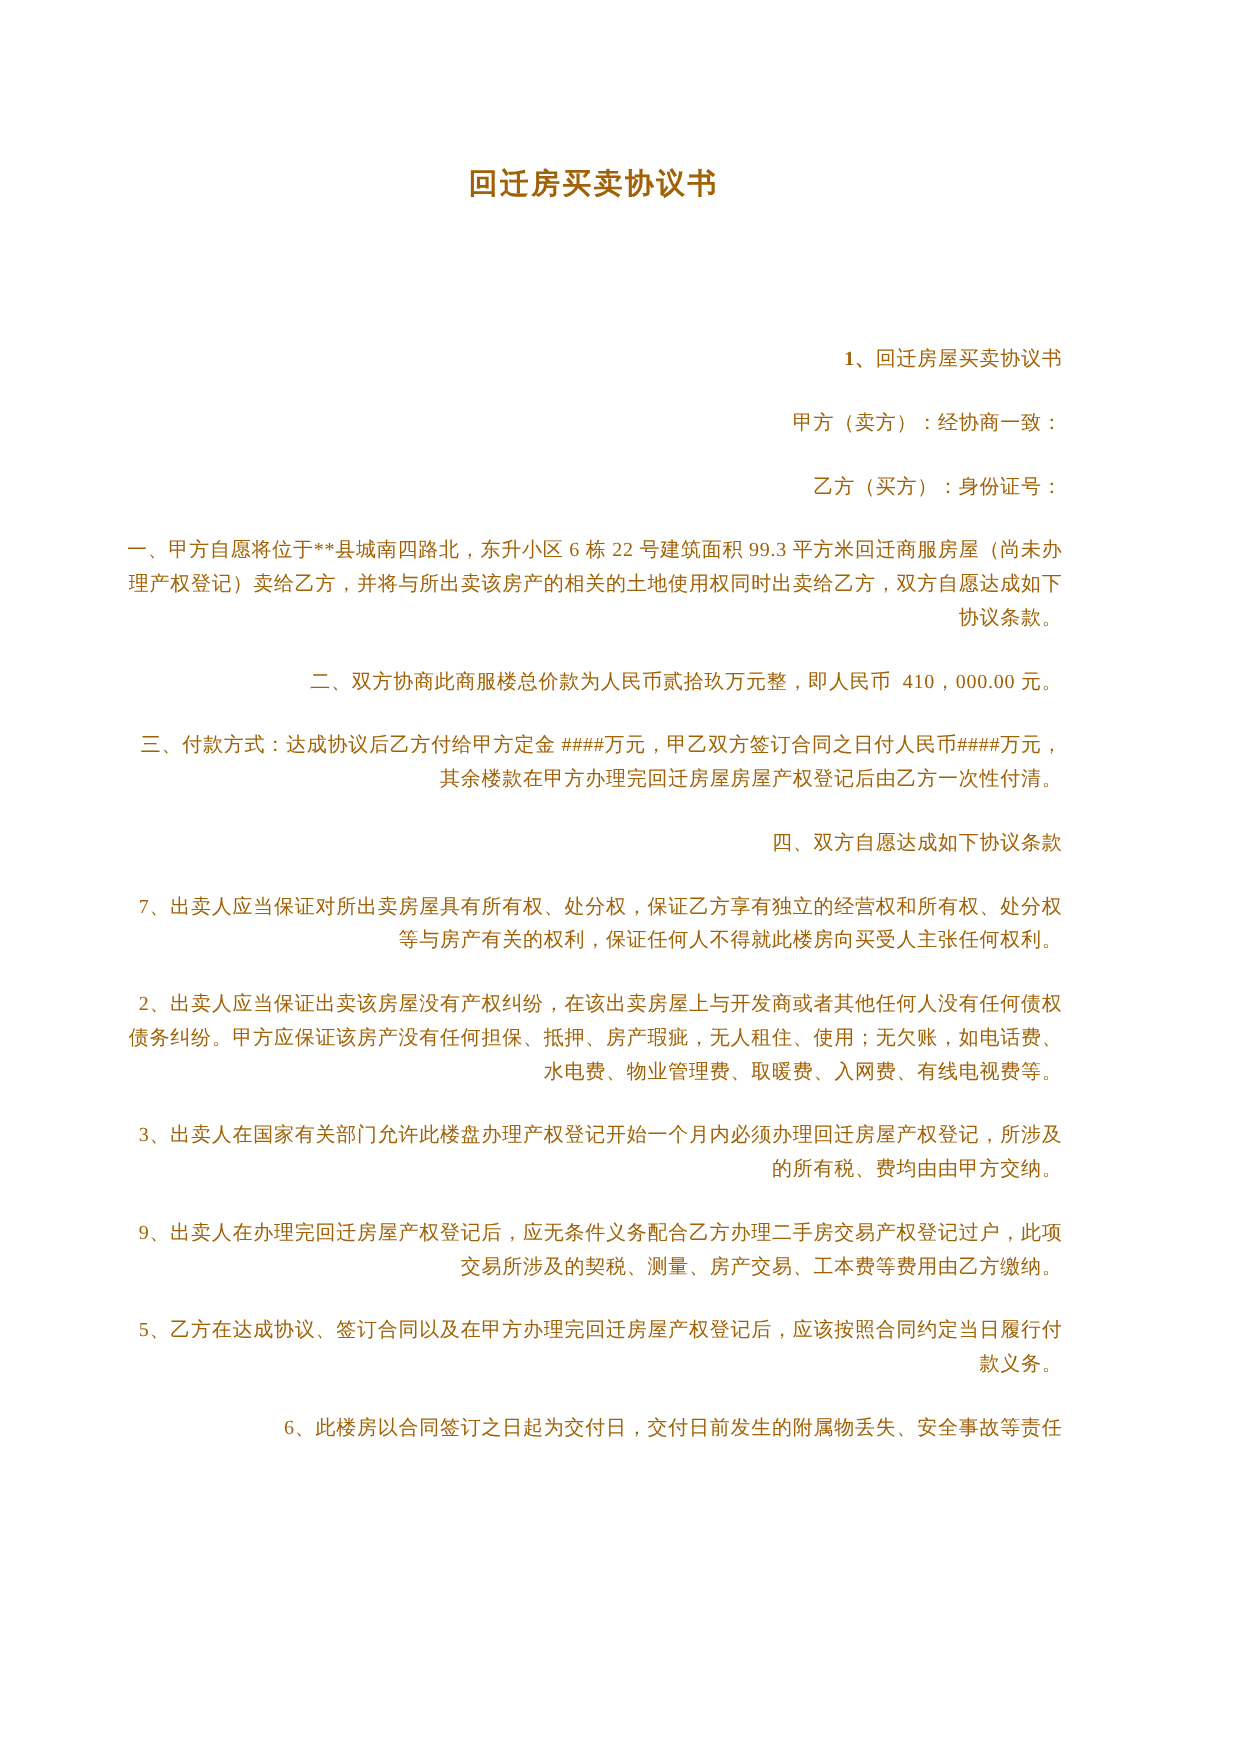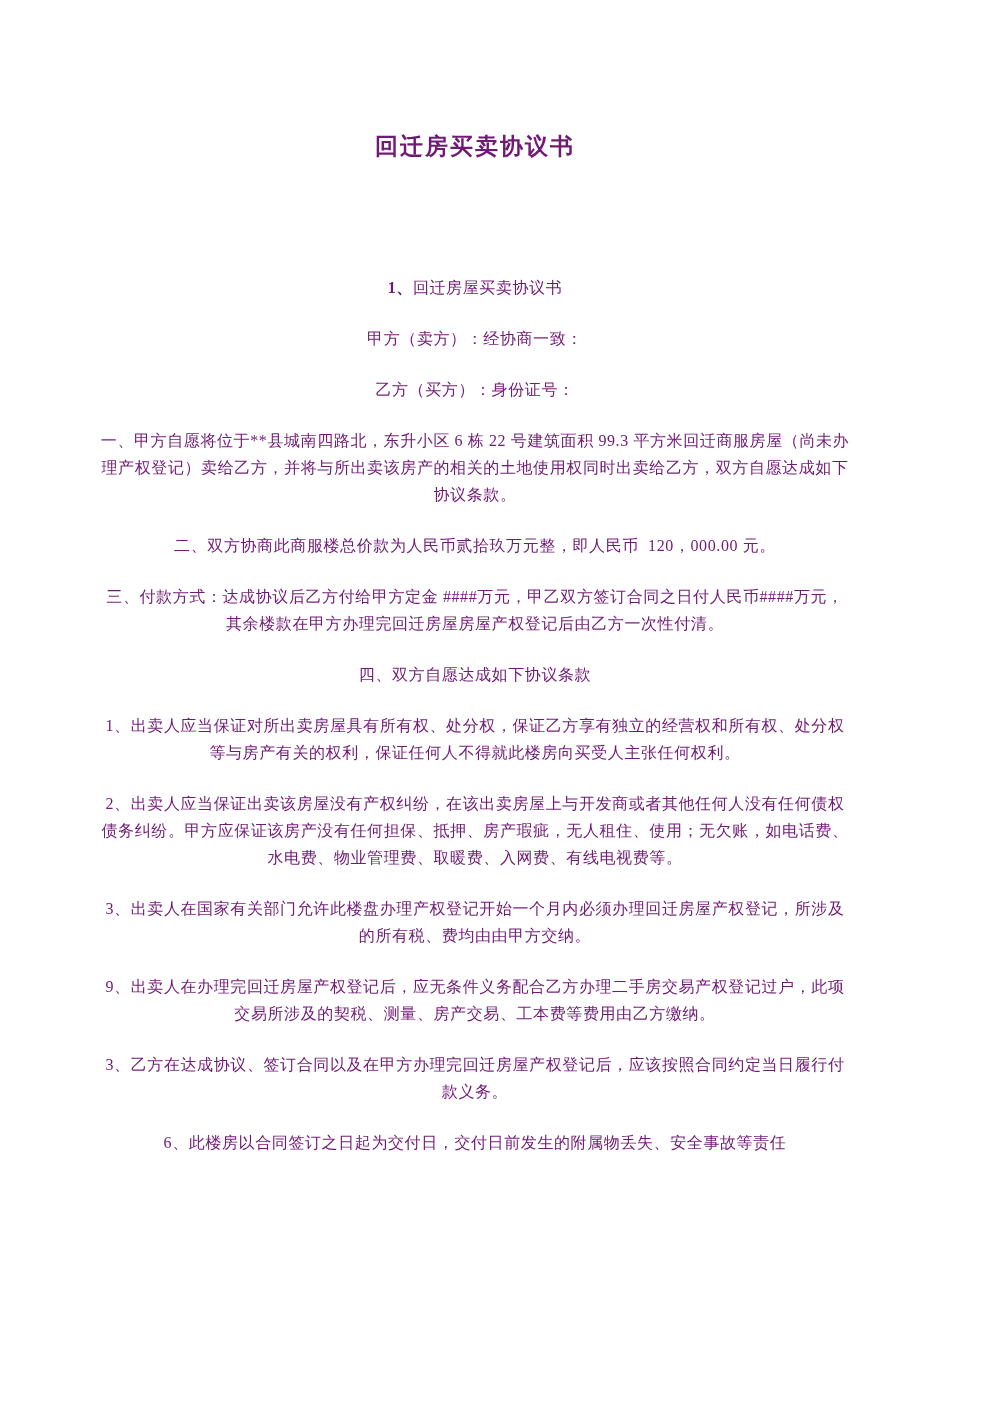--- a/index.html
+++ b/index.html
@@ -5,40 +5,40 @@
   html, body {
     margin: 0;
     padding: 0;
     background: #ffffff;
   }
   .page {
     position: relative;
     width: 993px;
     height: 1404px;
     background: #ffffff;
-    color: #701a75;
+    color: #a16207;
     font-family: "Liberation Serif", "DejaVu Serif", serif;
     overflow: hidden;
     box-sizing: border-box;
     padding: 131px 143px 0 100px;
   }
   .doc-title {
     margin: 0 0 112px 0;
     font-size: 23px;
     font-weight: bold;
     line-height: 31px;
     text-align: center;
     letter-spacing: 2px;
   }
   .body-text p {
     margin: 0 0 24px 0;
     font-size: 16px;
     line-height: 27px;
     letter-spacing: 0.6px;
-    text-align: center;
+    text-align: right;
     white-space: pre-wrap;
   }
   .num-bold {
     font-weight: bold;
   }
 </style>
 </head>
 <body>
 
 <div class="page">
@@ -49,32 +49,32 @@
 
     <p><span class="num-bold">1、</span><span>回迁房屋买卖协议书</span></p>
 
     <p>甲方（卖方）：经协商一致：</p>
 
     <p>乙方（买方）：身份证号：</p>
 
 
     <p>一、甲方自愿将位于**县城南四路北，东升小区 6 栋 22 号建筑面积 99.3 平方米回迁商服房屋（尚未办理产权登记）卖给乙方，并将与所出卖该房产的相关的土地使用权同时出卖给乙方，双方自愿达成如下协议条款。</p>
 
-    <p>二、双方协商此商服楼总价款为人民币贰拾玖万元整，即人民币  120，000.00 元。</p>
+    <p>二、双方协商此商服楼总价款为人民币贰拾玖万元整，即人民币  410，000.00 元。</p>
 
     <p>三、付款方式：达成协议后乙方付给甲方定金 ####万元，甲乙双方签订合同之日付人民币####万元，其余楼款在甲方办理完回迁房屋房屋产权登记后由乙方一次性付清。</p>
 
     <p>四、双方自愿达成如下协议条款</p>
 
-    <p>1、出卖人应当保证对所出卖房屋具有所有权、处分权，保证乙方享有独立的经营权和所有权、处分权等与房产有关的权利，保证任何人不得就此楼房向买受人主张任何权利。</p>
+    <p>7、出卖人应当保证对所出卖房屋具有所有权、处分权，保证乙方享有独立的经营权和所有权、处分权等与房产有关的权利，保证任何人不得就此楼房向买受人主张任何权利。</p>
 
     <p>2、出卖人应当保证出卖该房屋没有产权纠纷，在该出卖房屋上与开发商或者其他任何人没有任何债权债务纠纷。甲方应保证该房产没有任何担保、抵押、房产瑕疵，无人租住、使用；无欠账，如电话费、水电费、物业管理费、取暖费、入网费、有线电视费等。</p>
 
     <p>3、出卖人在国家有关部门允许此楼盘办理产权登记开始一个月内必须办理回迁房屋产权登记，所涉及的所有税、费均由由甲方交纳。</p>
 
     <p>9、出卖人在办理完回迁房屋产权登记后，应无条件义务配合乙方办理二手房交易产权登记过户，此项交易所涉及的契税、测量、房产交易、工本费等费用由乙方缴纳。</p>
 
-    <p>3、乙方在达成协议、签订合同以及在甲方办理完回迁房屋产权登记后，应该按照合同约定当日履行付款义务。</p>
+    <p>5、乙方在达成协议、签订合同以及在甲方办理完回迁房屋产权登记后，应该按照合同约定当日履行付款义务。</p>
 
     <p>6、此楼房以合同签订之日起为交付日，交付日前发生的附属物丢失、安全事故等责任</p>
 
   </div>
 </div>
 
 </body></html>

